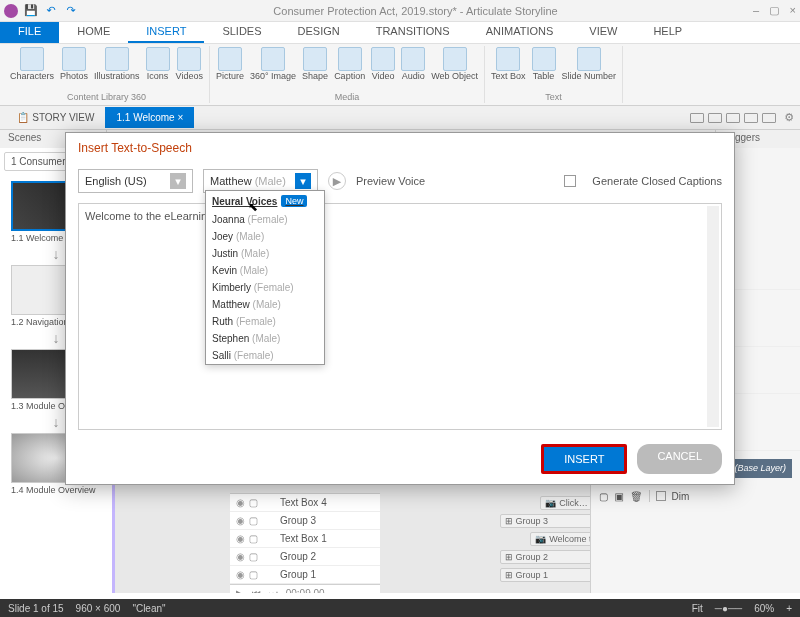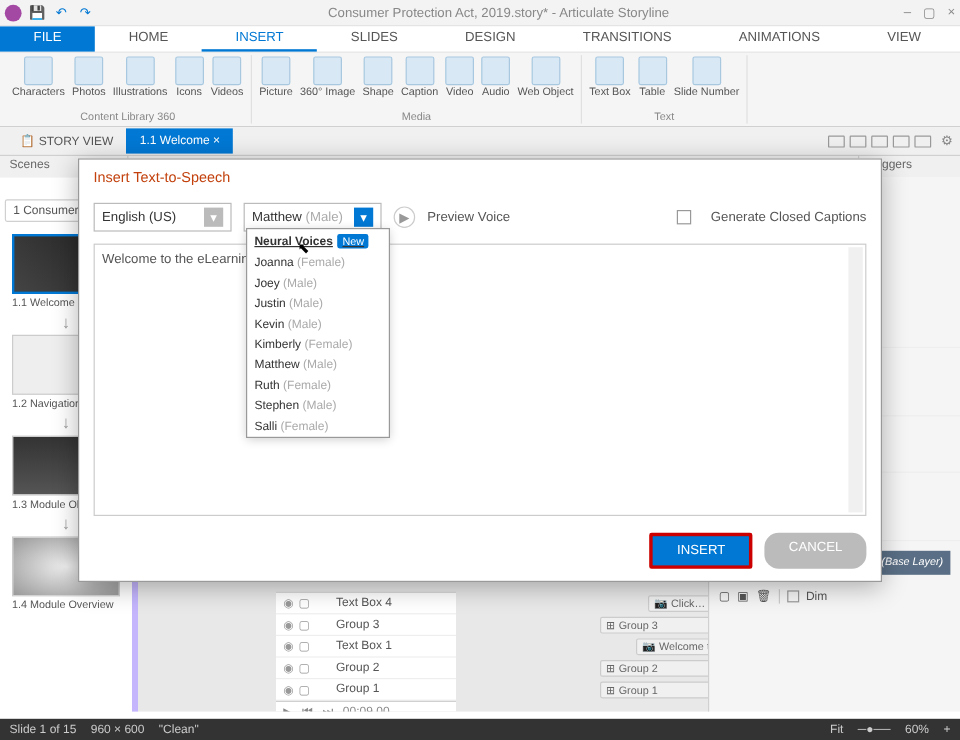--- a/index.html
+++ b/index.html
@@ -8,21 +8,21 @@
 
 .titlebar { height: 22px; background: #f3f3f3; display: flex; align-items: center; padding: 0 4px; border-bottom: 1px solid #e0e0e0; }
 .titlebar .circle { width: 14px; height: 14px; border-radius: 50%; background: #a349a4; margin-right: 6px; }
 .titlebar .qat { display: flex; gap: 6px; }
 .titlebar .qicon { width: 14px; height: 14px; display: flex; align-items: center; justify-content: center; color: #0078d4; }
 .titlebar .title { flex: 1; text-align: center; color: #888; font-size: 11px; }
 .titlebar .winbtns { display: flex; gap: 10px; color: #888; font-size: 11px; }
 
 
 .menutabs { display: flex; height: 22px; background: #fff; border-bottom: 1px solid #e0e0e0; }
-.menutabs .tab { padding: 3px 28px; font-size: 11px; color: #555; cursor: pointer; }
+.menutabs .tab { padding: 3px 18px; font-size: 11px; color: #555; cursor: pointer; }
 .menutabs .tab.file { background: #0078d4; color: #fff; }
 .menutabs .tab.active { color: #0078d4; border-bottom: 2px solid #0078d4; }
 
 
 .ribbon { height: 62px; background: #f5f5f5; border-bottom: 1px solid #d0d0d0; display: flex; padding: 2px 4px; }
 .rgroup { display: flex; flex-direction: column; border-right: 1px solid #e0e0e0; padding: 0 4px; }
 .rgroup .items { display: flex; gap: 2px; flex: 1; align-items: flex-start; }
 .rgroup .label { font-size: 9px; color: #888; text-align: center; padding-bottom: 1px; }
 .ritem { display: flex; flex-direction: column; align-items: center; gap: 1px; padding: 1px 2px; cursor: pointer; }
 .ritem .ricon { width: 20px; height: 20px; background: #d8e8f5; border: 1px solid #a8c8e0; border-radius: 2px; }
@@ -37,21 +37,21 @@
 .viewtabs .devicons { display: flex; gap: 4px; }
 .viewtabs .devicons span { width: 14px; height: 10px; border: 1px solid #999; border-radius: 1px; }
 
 
 .panelheaders { display: flex; height: 18px; background: #f0f0f0; font-size: 10px; color: #666; }
 .panelheaders .ph { padding: 2px 8px; border-right: 1px solid #d0d0d0; }
 .panelheaders .ph.right { margin-left: auto; border-left: 1px solid #d0d0d0; border-right: none; padding-right: 40px; }
 
 
 .main { position: relative; height: 445px; display: flex; }
-.scenes { width: 115px; background: #fff; border-right: 5px solid #c4b5fd; overflow: hidden; margin-top: 14px; }
+.scenes { width: 115px; background: #fff; border-right: 3px solid #c4b5fd; overflow: hidden; }
 .scene-tab { padding: 3px 6px; border: 1px solid #d0d0d0; border-radius: 2px; margin: 4px; font-size: 10px; color: #555; display: inline-block; }
 .thumb { width: 90px; margin: 6px auto; }
 .thumb .timg { width: 90px; height: 50px; background: #333 linear-gradient(45deg,#444,#222); border: 1px solid #ccc; }
 .thumb.sel .timg { border: 2px solid #0078d4; }
 .thumb .tlabel { font-size: 9px; color: #555; padding-top: 2px; }
 .arrow-down { text-align: center; color: #999; font-size: 14px; line-height: 10px; }
 
 .center { flex: 1; background: #e8e8e8; position: relative; overflow: hidden; }
 .rightpanel { width: 210px; background: #f5f5f5; border-left: 1px solid #d0d0d0; }
 .rp-toolbar { padding: 4px; display: flex; gap: 6px; align-items: center; }

